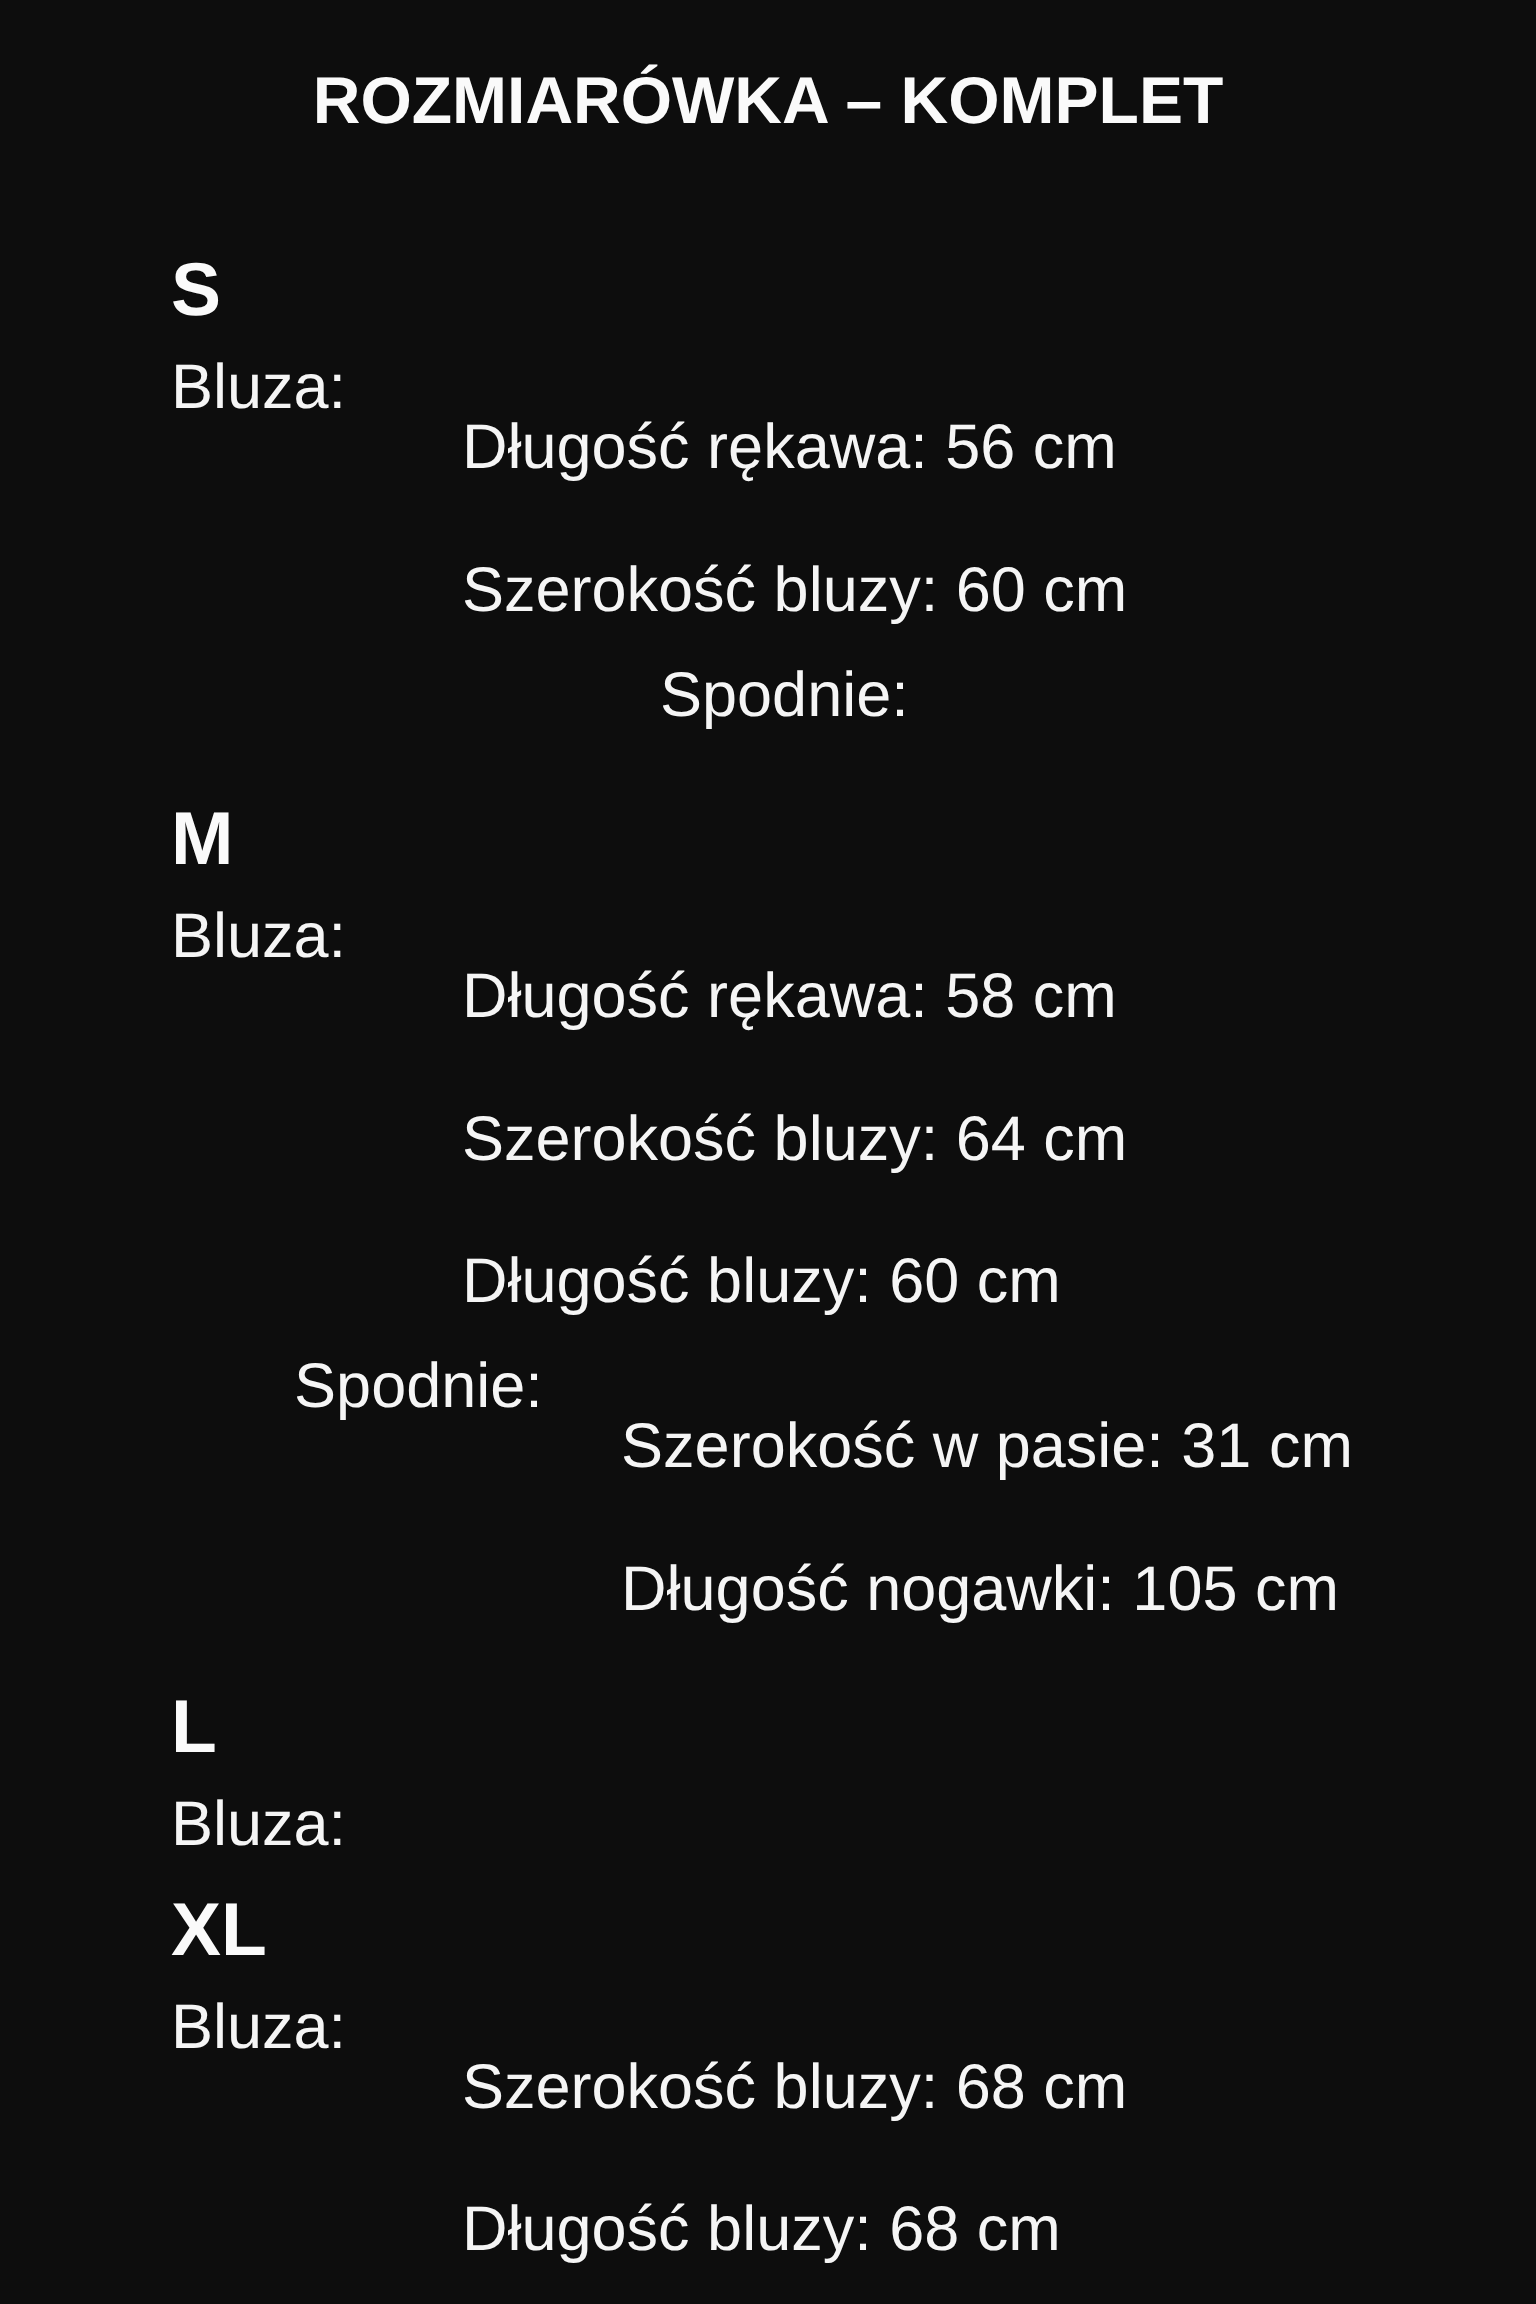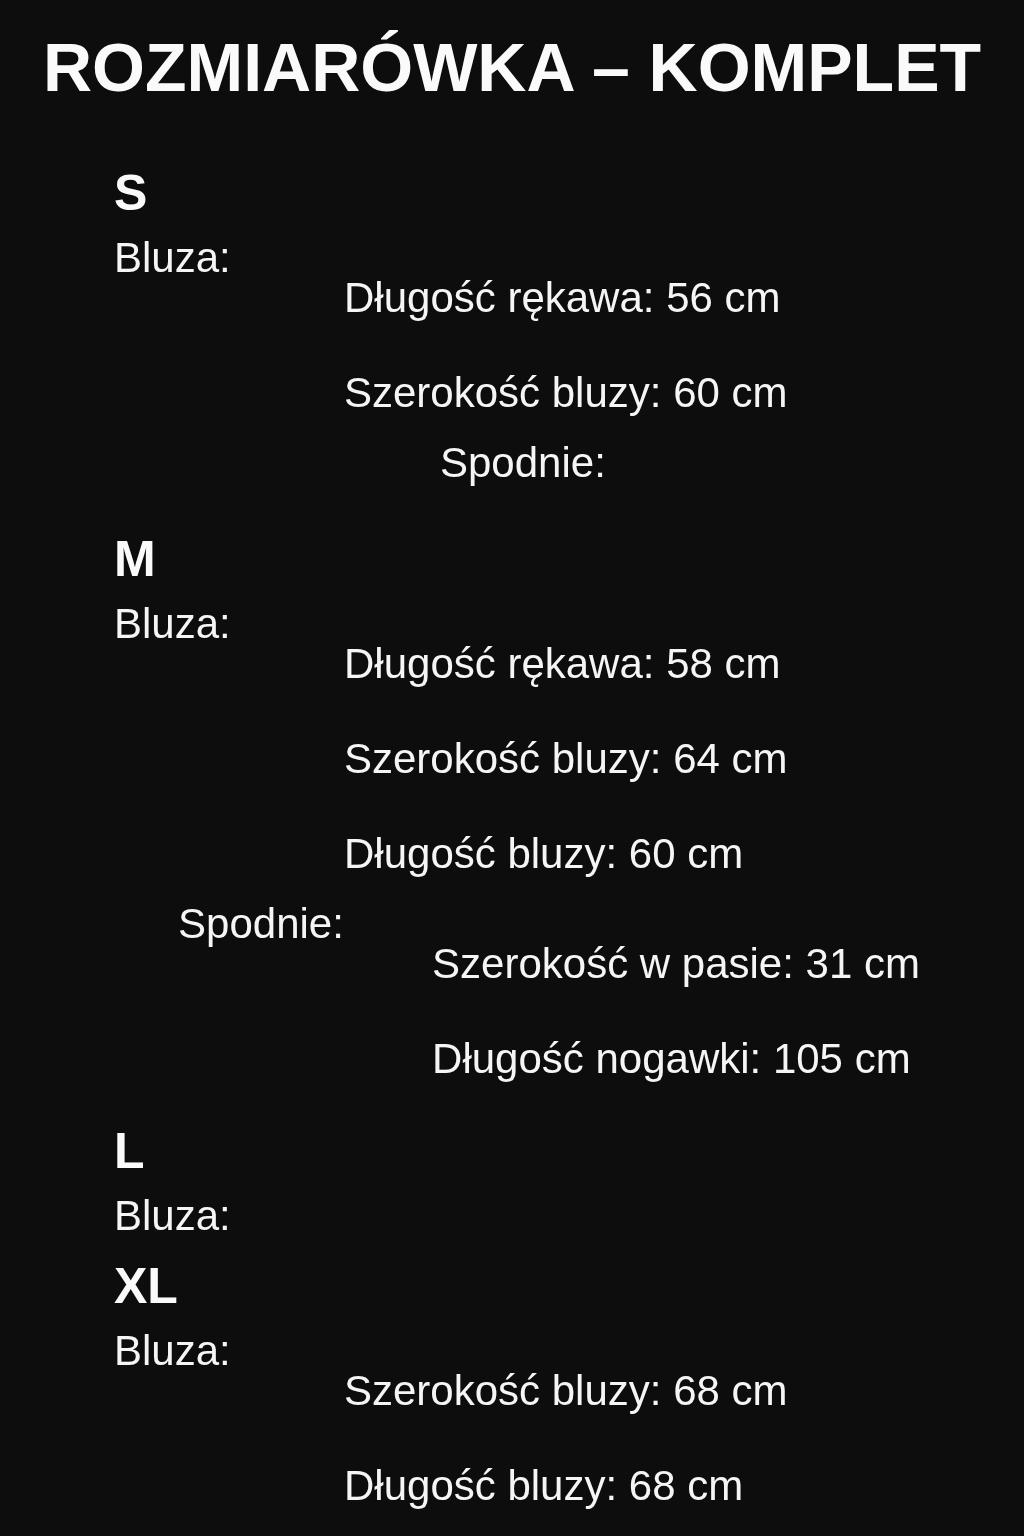--- a/index.html
+++ b/index.html
@@ -10,21 +10,21 @@
     width: 1024px;
     height: 1536px;
     background: #0d0d0d;
     color: #f5f5f5;
     font-family: "Liberation Sans", sans-serif;
     overflow: hidden;
   }
   .title {
     margin: 34px 40px 0;
     text-align: center;
-    font-size: 68px;
+    font-size: 44px;
     line-height: 67px;
     font-weight: 700;
     color: #fafafa;
   }
   .title-line {
     display: block;
     white-space: nowrap;
   }
   .sections {
     padding-left: 114px;
@@ -41,21 +41,20 @@
     margin: 0;
     color: #fafafa;
   }
   .row {
     display: flex;
     align-items: flex-start;
     font-size: 42px;
     line-height: 55px;
     margin-top: 8px;
     font-weight: 400;
-    gap: 36px;
   }
   .row .garment-label {
     flex: 0 0 194px;
   }
   .row.spodnie {
     margin-top: 15px;
     justify-content: center;
   }
   .row.spodnie .garment-label {
     flex: 0 0 218px;

